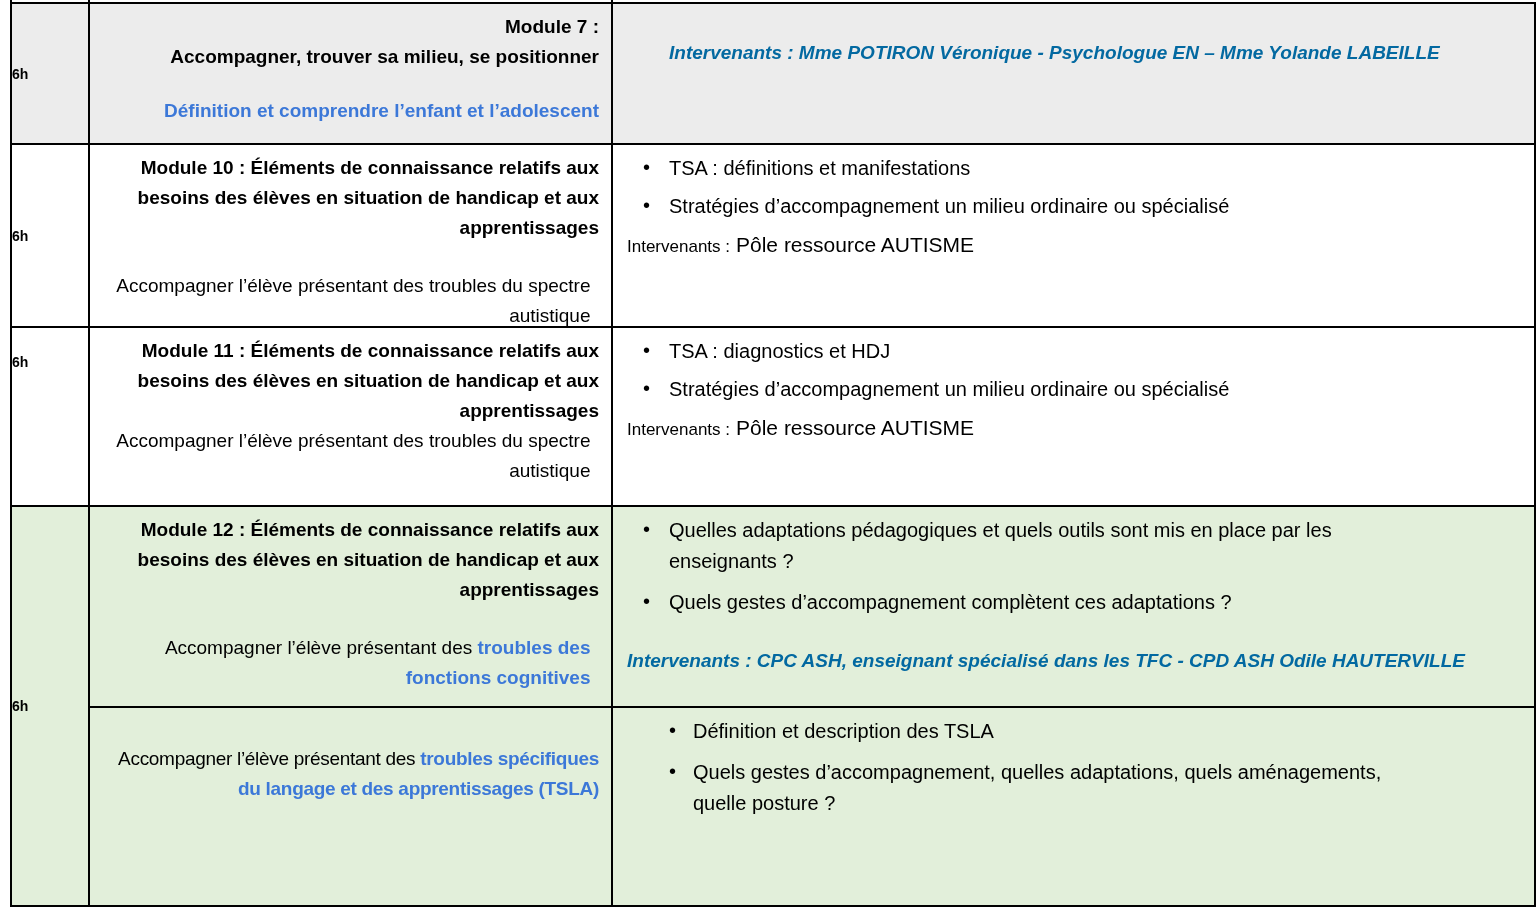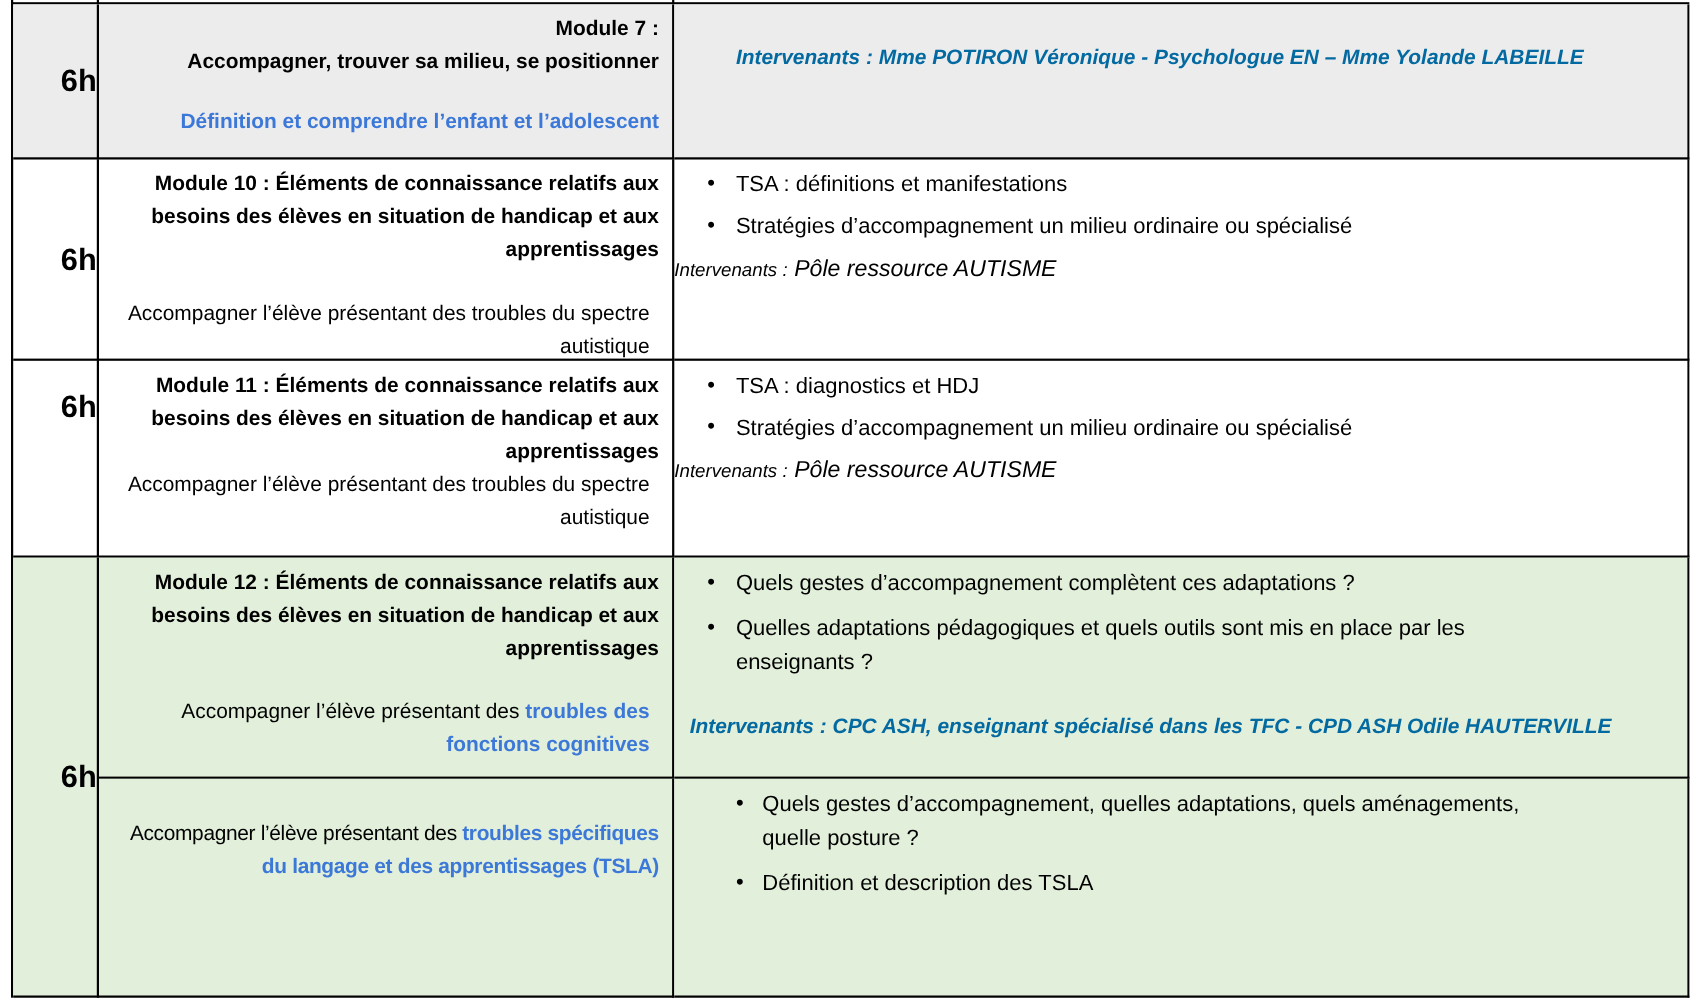--- a/index.html
+++ b/index.html
@@ -18,22 +18,22 @@
     border-top:2px solid #000; border-left:2px solid #000;
   }
   .cell {
     box-sizing:border-box; overflow:hidden;
     border-right:2px solid #000; border-bottom:2px solid #000;
   }
   .bg-grey  { background:#ececec; }
   .bg-green { background:#e2efda; }
 
   .hours {
-    display:flex; align-items:center; justify-content:flex-end;
-    font-weight:700; font-size:28px;
+    display:flex; align-items:center; justify-content:flex-start;
+    font-weight:700; font-size:14px;
   }
   .hours.align-top { align-items:flex-start; padding-top:26px; }
   .hours.merged { grid-row:span 2; }
 
   .title-cell { text-align:right; font-size:19px; line-height:30px; padding:8px 12px; }
   .module-title { font-weight:700; margin:0 auto; max-width:500px; }
   .gap-lg { height:28px; } .gap-md { height:24px; }
   .accompagner { margin:0 auto; max-width:480px; }
   .hl { color:#3c78d8; font-weight:700; }
   .tight { letter-spacing:-0.3px; max-width:505px; }
@@ -51,21 +51,21 @@
   .w720 { max-width:720px; display:inline-block; }
 
   .interv-green {
     color:#0369a1; font-weight:700; font-style:italic;
     font-size:19px; line-height:29px;
   }
   .r1 .interv-green { margin:26px 0 0 56px; max-width:800px; }
   .r4 .interv-green { margin:28px 0 0 14px; white-space:nowrap; }
   .r5 .interv-green { margin:22px 0 0 14px; font-size:20px; }
 
-  .interv-black { font-style:italic; margin:1px 0 0 0; }
+  .interv-black { margin:1px 0 0 14px; }
   .interv-black .label { font-size:17px; }
   .interv-black .value { font-size:21px; margin-left:6px; }
 </style>
 </head>
 <body>
 
 <div class="edge-tick" style="left:10px"></div>
 <div class="edge-tick" style="left:88px"></div>
 <div class="edge-tick" style="left:611px"></div>
 
@@ -125,32 +125,32 @@
 
   <div class="cell title-cell bg-green r4">
     <div class="module-title">Module 12 : Éléments de connaissance relatifs aux besoins des élèves en situation de handicap et aux apprentissages</div>
     <div class="gap-lg"></div>
     <div class="accompagner">
       <span>Accompagner l’élève présentant des </span><span class="hl">troubles des fonctions cognitives</span>
     </div>
   </div>
   <div class="cell content-cell bg-green r4">
     <ul class="bullets">
+      <li><span class="w740">Quelles adaptations pédagogiques et quels outils sont mis en place par les enseignants ?</span></li>
       <li><span>Quels gestes d’accompagnement complètent ces adaptations ?</span></li>
-      <li><span class="w740">Quelles adaptations pédagogiques et quels outils sont mis en place par les enseignants ?</span></li>
     </ul>
     <div class="interv-green">Intervenants : CPC ASH, enseignant spécialisé dans les TFC - CPD ASH Odile HAUTERVILLE</div>
   </div>
 
   <div class="cell title-cell bg-green r5">
     <div class="gap-lg"></div>
     <div class="accompagner tight">
       <span>Accompagner l’élève présentant des </span><span class="hl">troubles spécifiques du langage et des apprentissages (TSLA)</span>
     </div>
   </div>
   <div class="cell content-cell bg-green r5">
     <ul class="bullets">
+      <li><span>Définition et description des TSLA</span></li>
       <li><span class="w720">Quels gestes d’accompagnement, quelles adaptations, quels aménagements, quelle posture ?</span></li>
-      <li><span>Définition et description des TSLA</span></li>
     </ul>
   </div>
 
 </div>
 
 </body></html>

